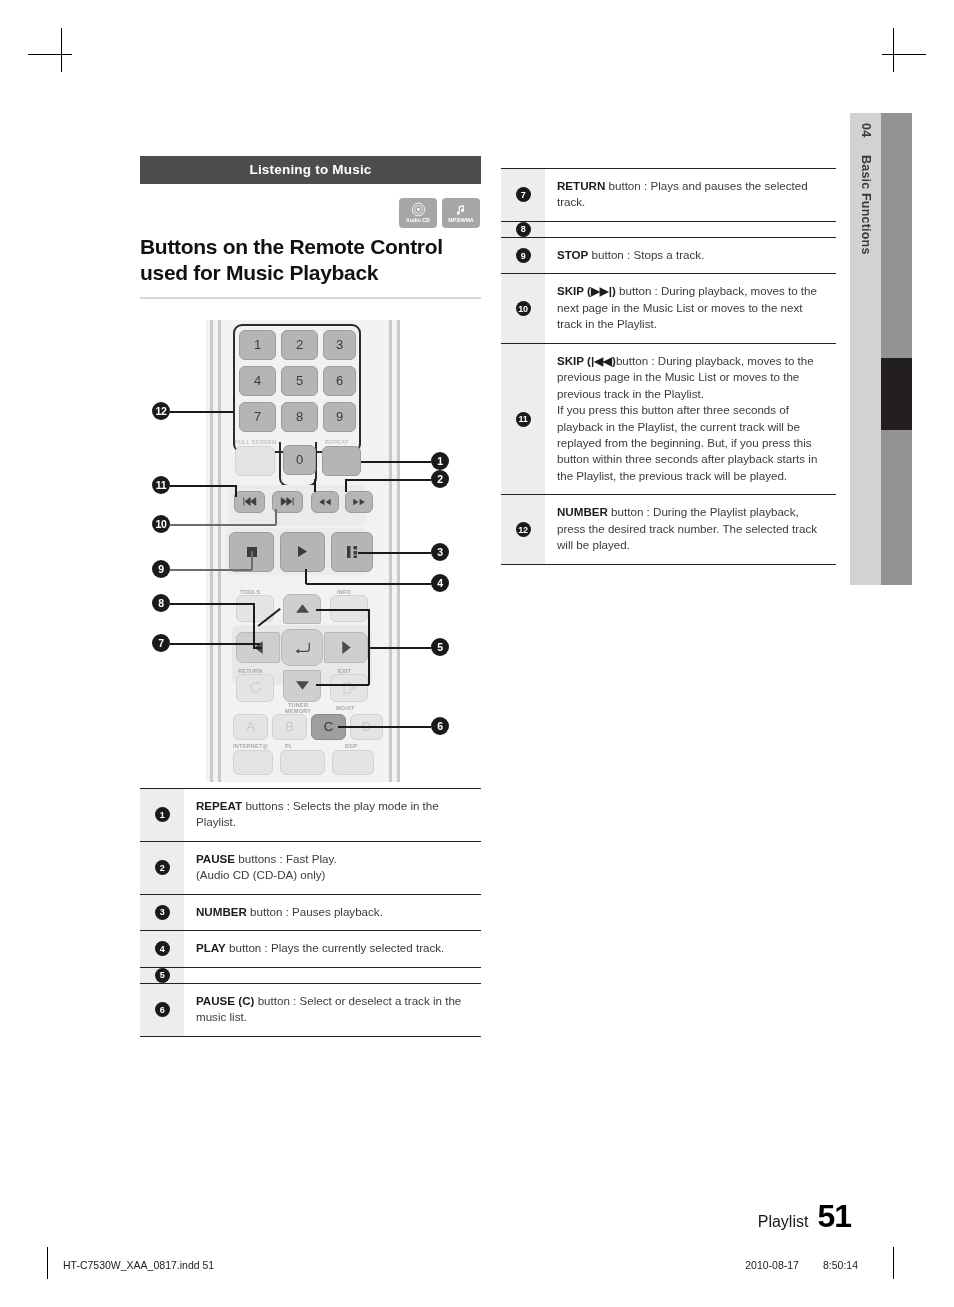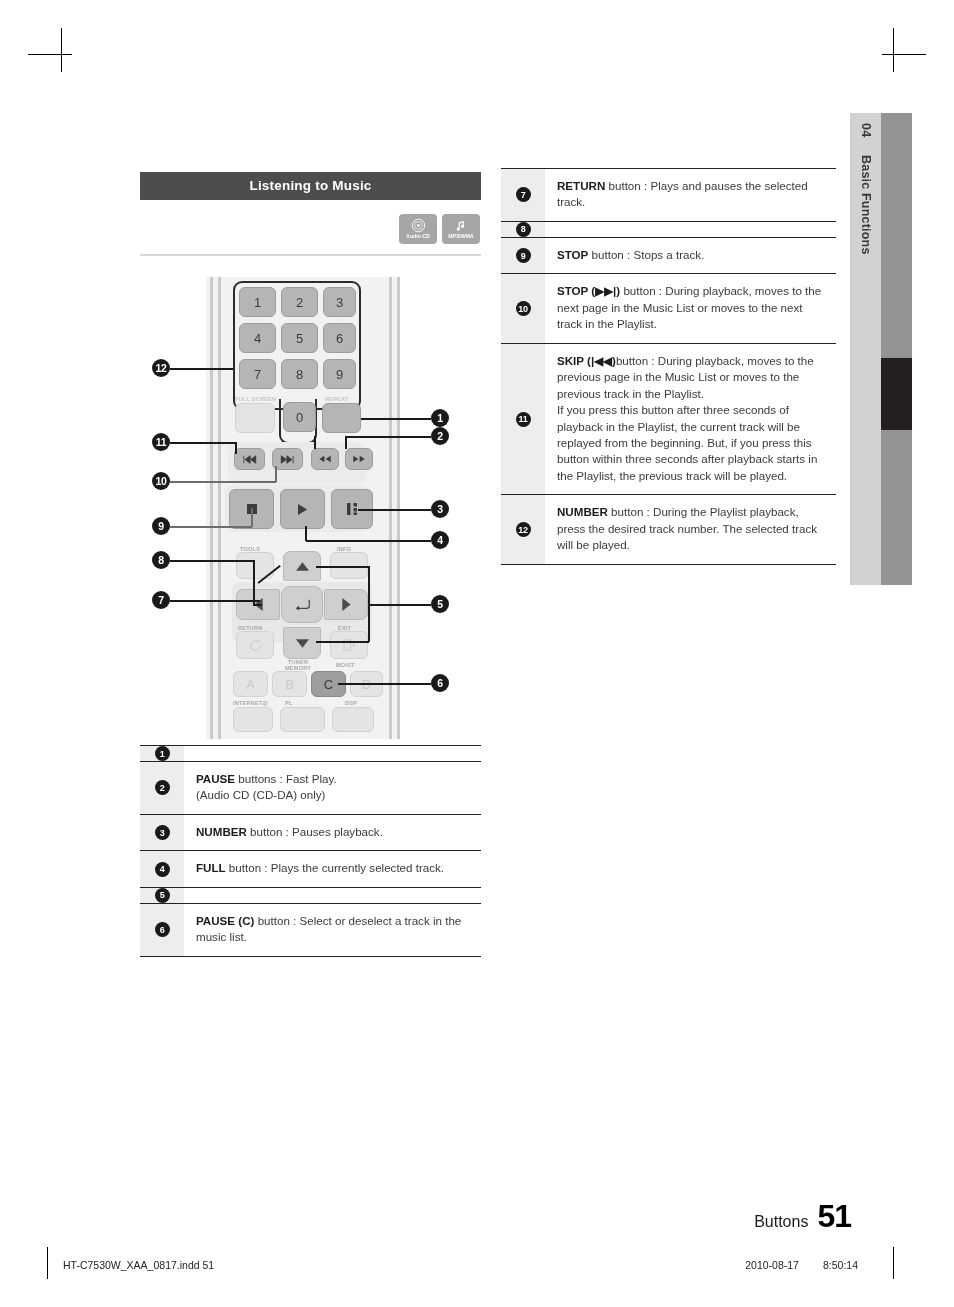--- a/index.html
+++ b/index.html
@@ -39,21 +39,21 @@
     padding-top: 10px;
   }
   .side-tab-inner {
     writing-mode: vertical-rl;
     font-size: 12.5px; font-weight: bold; color: #3a3a3a;
     letter-spacing: .2px; line-height: 31px; white-space: nowrap;
   }
   .side-tab-num { margin-bottom: 14px; }
 
   
-  .left-col { position: absolute; left: 140px; top: 172px; width: 341px; }
+  .left-col { position: absolute; left: 140px; top: 156px; width: 341px; }
 
   .section-bar {
     background: #4d4d4d; color: #fff;
     font-size: 13.5px; font-weight: bold;
     text-align: center; padding: 6px 0 7px;
     letter-spacing: .2px;
   }
 
   .badges { display: flex; justify-content: flex-end; gap: 5px; margin-top: 14px; padding-right: 1px; }
   .badge {
@@ -190,20 +190,21 @@
       <div class="badge">
         <div class="badge-ico">
           <svg width="14" height="15" viewBox="0 0 24 24">
             <path d="M10 18.2a2.6 2.6 0 1 1-2-2.5V6.4l9-2.3v9.5a2.6 2.6 0 1 1-2-2.5V7.1l-5 1.3z" fill="#fff"></path>
           </svg>
         </div>
         <div class="badge-label">MP3/WMA</div>
       </div>
     </div>
 
+    <h1 class="title">Buttons on the Remote Control used for Music Playback</h1>
     <div class="title-rule"></div>
 
     <div class="figure">
 
       <div class="remote-body"></div>
       <div class="rail r1"></div>
       <div class="rail r2"></div>
       <div class="rail r3"></div>
       <div class="rail r4"></div>
 
@@ -384,38 +385,39 @@
       <div class="callout" style="left:291px; top:261px;">4</div>
       <div class="callout" style="left:291px; top:325px;">5</div>
       <div class="callout" style="left:291px; top:404px;">6</div>
     </div>
 
     <div class="tbl" id="tbl-left">
         <div class="row">
           <div class="num-cell">
             <div class="num-badge">1</div>
           </div>
+          <div class="txt-cell"><b>REPEAT</b> buttons : Selects the play mode in the Playlist.</div>
         </div>
         <div class="row">
           <div class="num-cell">
             <div class="num-badge">2</div>
           </div>
           <div class="txt-cell"><b>PAUSE</b> buttons : Fast Play.<br>(Audio CD (CD-DA) only)</div>
         </div>
         <div class="row">
           <div class="num-cell">
             <div class="num-badge">3</div>
           </div>
           <div class="txt-cell"><b>NUMBER</b> button : Pauses playback.</div>
         </div>
         <div class="row">
           <div class="num-cell">
             <div class="num-badge">4</div>
           </div>
-          <div class="txt-cell"><b>FULL</b> button : Plays the currently selected track.</div>
+          <div class="txt-cell"><b>PLAY</b> button : Plays the currently selected track.</div>
         </div>
         <div class="row">
           <div class="num-cell">
             <div class="num-badge">5</div>
           </div>
         </div>
         <div class="row">
           <div class="num-cell">
             <div class="num-badge">6</div>
           </div>
@@ -440,39 +442,39 @@
         <div class="row">
           <div class="num-cell">
             <div class="num-badge">9</div>
           </div>
           <div class="txt-cell"><b>STOP</b> button : Stops a track.</div>
         </div>
         <div class="row">
           <div class="num-cell">
             <div class="num-badge">10</div>
           </div>
-          <div class="txt-cell"><b>STOP (▶▶|)</b> button : During playback, moves to the next page in the Music List or moves to the next track in the Playlist.</div>
+          <div class="txt-cell"><b>SKIP (▶▶|)</b> button : During playback, moves to the next page in the Music List or moves to the next track in the Playlist.</div>
         </div>
         <div class="row">
           <div class="num-cell">
             <div class="num-badge">11</div>
           </div>
           <div class="txt-cell"><b>SKIP (|◀◀)</b>button : During playback, moves to the previous page in the Music List or moves to the previous track in the Playlist.<br>If you press this button after three seconds of playback in the Playlist, the current track will be replayed from the beginning. But, if you press this button within three seconds after playback starts in the Playlist, the previous track will be played.</div>
         </div>
         <div class="row">
           <div class="num-cell">
             <div class="num-badge">12</div>
           </div>
           <div class="txt-cell"><b>NUMBER</b> button : During the Playlist playback, press the desired track number. The selected track will be played.</div>
         </div>
       </div>
   </div>
 
   <div class="page-num">
-    <span class="lang">Buttons</span>
+    <span class="lang">Playlist</span>
     <span class="no">51</span>
   </div>
 
   <div class="foot-bar" style="left:47px;"></div>
   <div class="foot-bar" style="left:893px;"></div>
   <div class="foot-left">HT-C7530W_XAA_0817.indd   51</div>
   <div class="foot-right">
     <span>2010-08-17</span>
     <span>8:50:14</span>
   </div>

